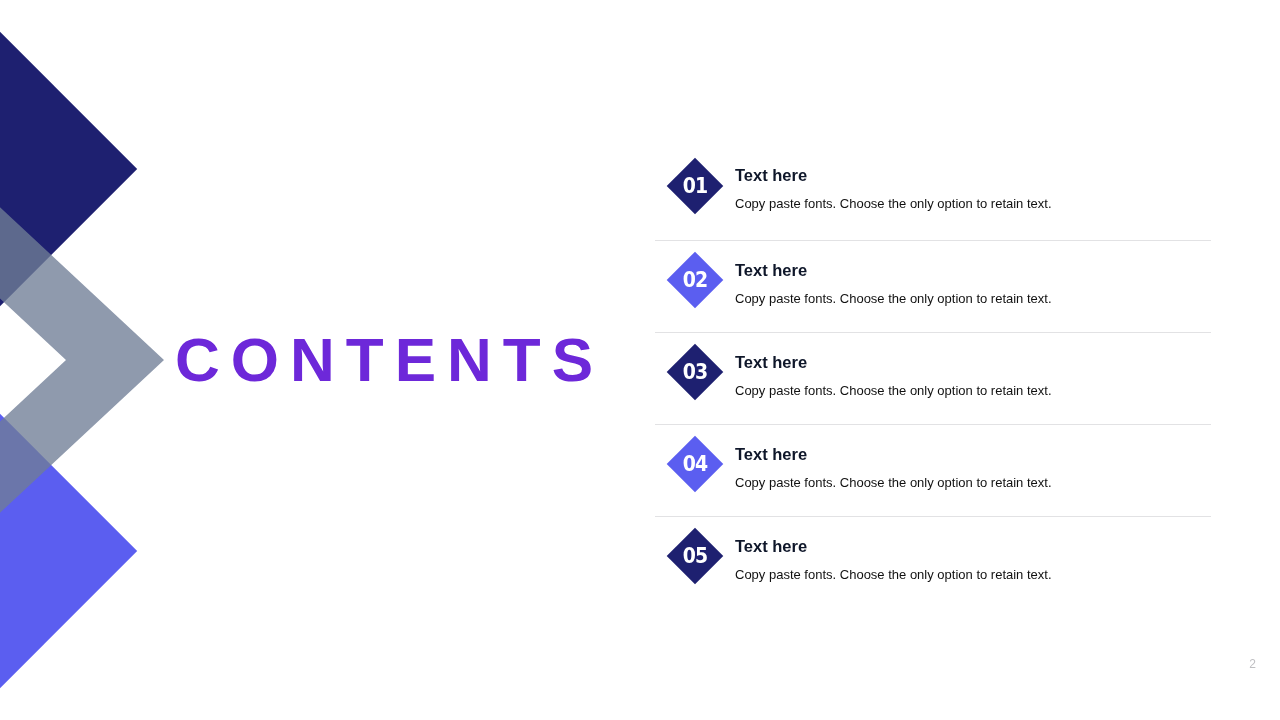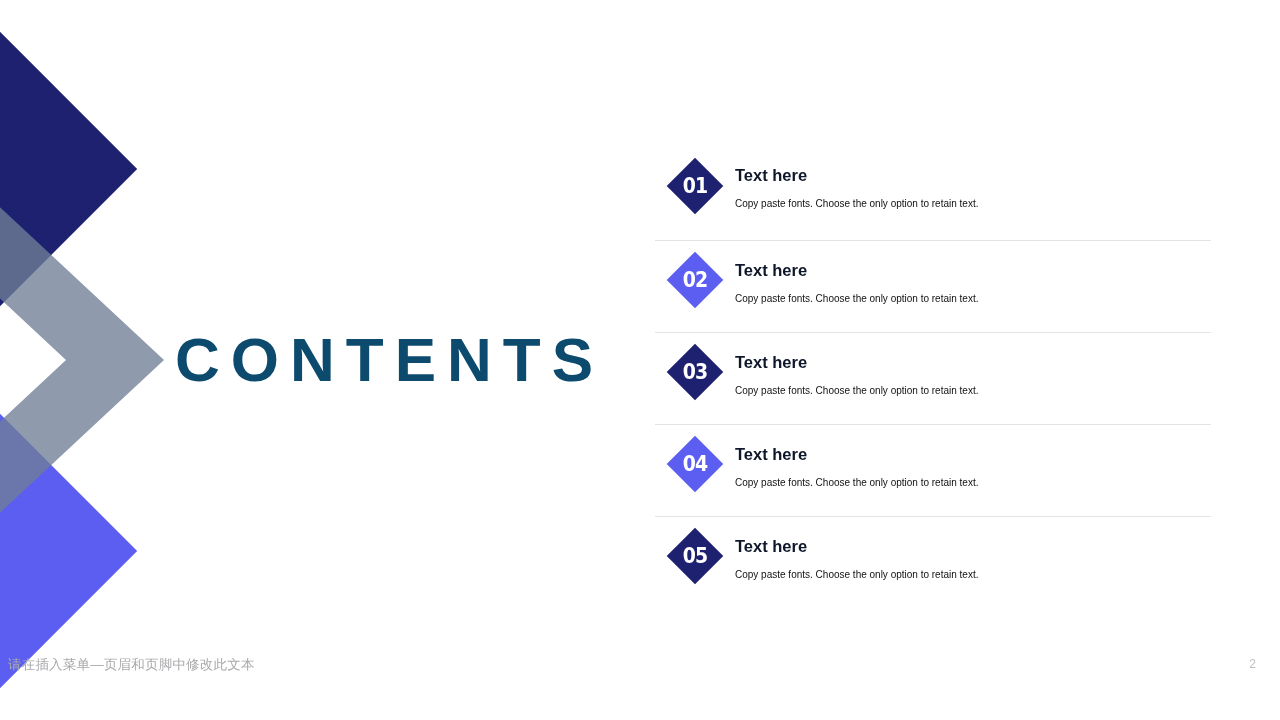--- a/index.html
+++ b/index.html
@@ -136,21 +136,21 @@
     margin-top: -27px;
   }
   .row-heading {
     font-size: 16.5px;
     font-weight: bold;
     color: #0f172a;
     line-height: 20px;
     margin: 0 0 10px 0;
   }
   .row-body {
-    font-size: 10px;
+    font-size: 13px;
     color: #111111;
     line-height: 17px;
     margin: 0;
   }
 
   
   #footer-text {
     position: absolute;
     left: 8px;
     top: 656px;
@@ -170,21 +170,21 @@
 <body>
 
 <div id="slide">
 
   <div id="deco">
     <div id="deco-navy" class="deco-square" style="background: rgb(30, 32, 112);"></div>
     <div id="deco-periwinkle" class="deco-square" style="background: rgb(91, 94, 240);"></div>
     <div id="deco-chevron"></div>
   </div>
 
-  <div id="title" style="color: #0c4a6e;">CONTENTS</div>
+  <div id="title" style="color: #6d28d9;">CONTENTS</div>
 
   <div id="contents-list">
 
     <div class="content-row">
       <div class="badge navy">
         <div class="badge-shape" style="background: rgb(30, 32, 112);"></div>
         <div class="badge-num">01</div>
       </div>
       <div class="row-text">
         <p class="row-heading">Text here</p>
@@ -231,16 +231,15 @@
         <div class="badge-num">05</div>
       </div>
       <div class="row-text">
         <p class="row-heading">Text here</p>
         <p class="row-body">Copy paste fonts. Choose the only option to retain text.</p>
       </div>
     </div>
 
   </div>
 
-  <div id="footer-text">请在插入菜单—页眉和页脚中修改此文本</div>
   <div id="page-number">2</div>
 
 </div>
 
 </body></html>

